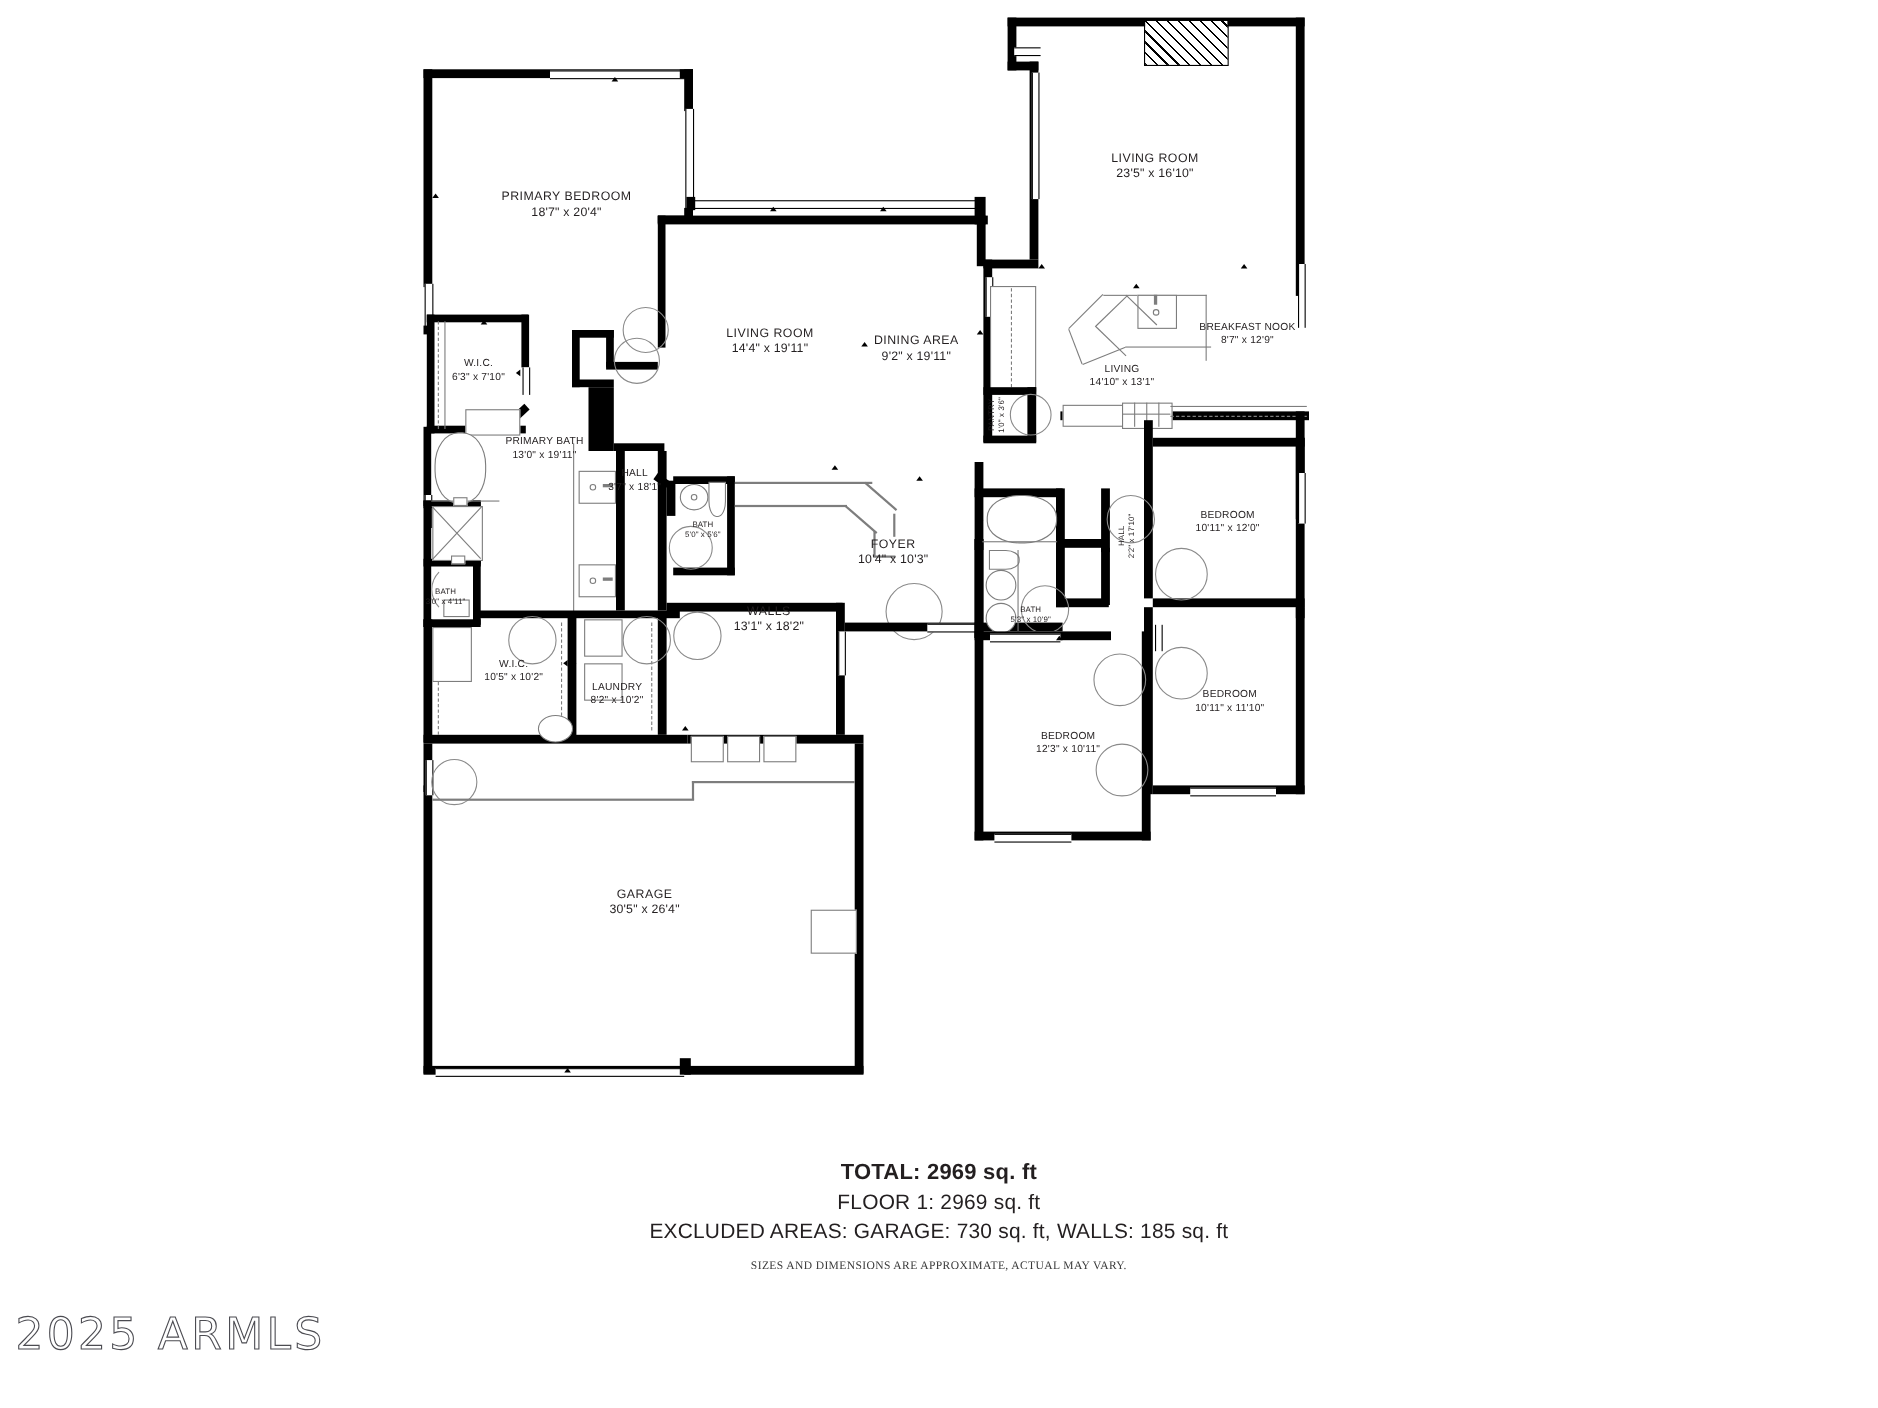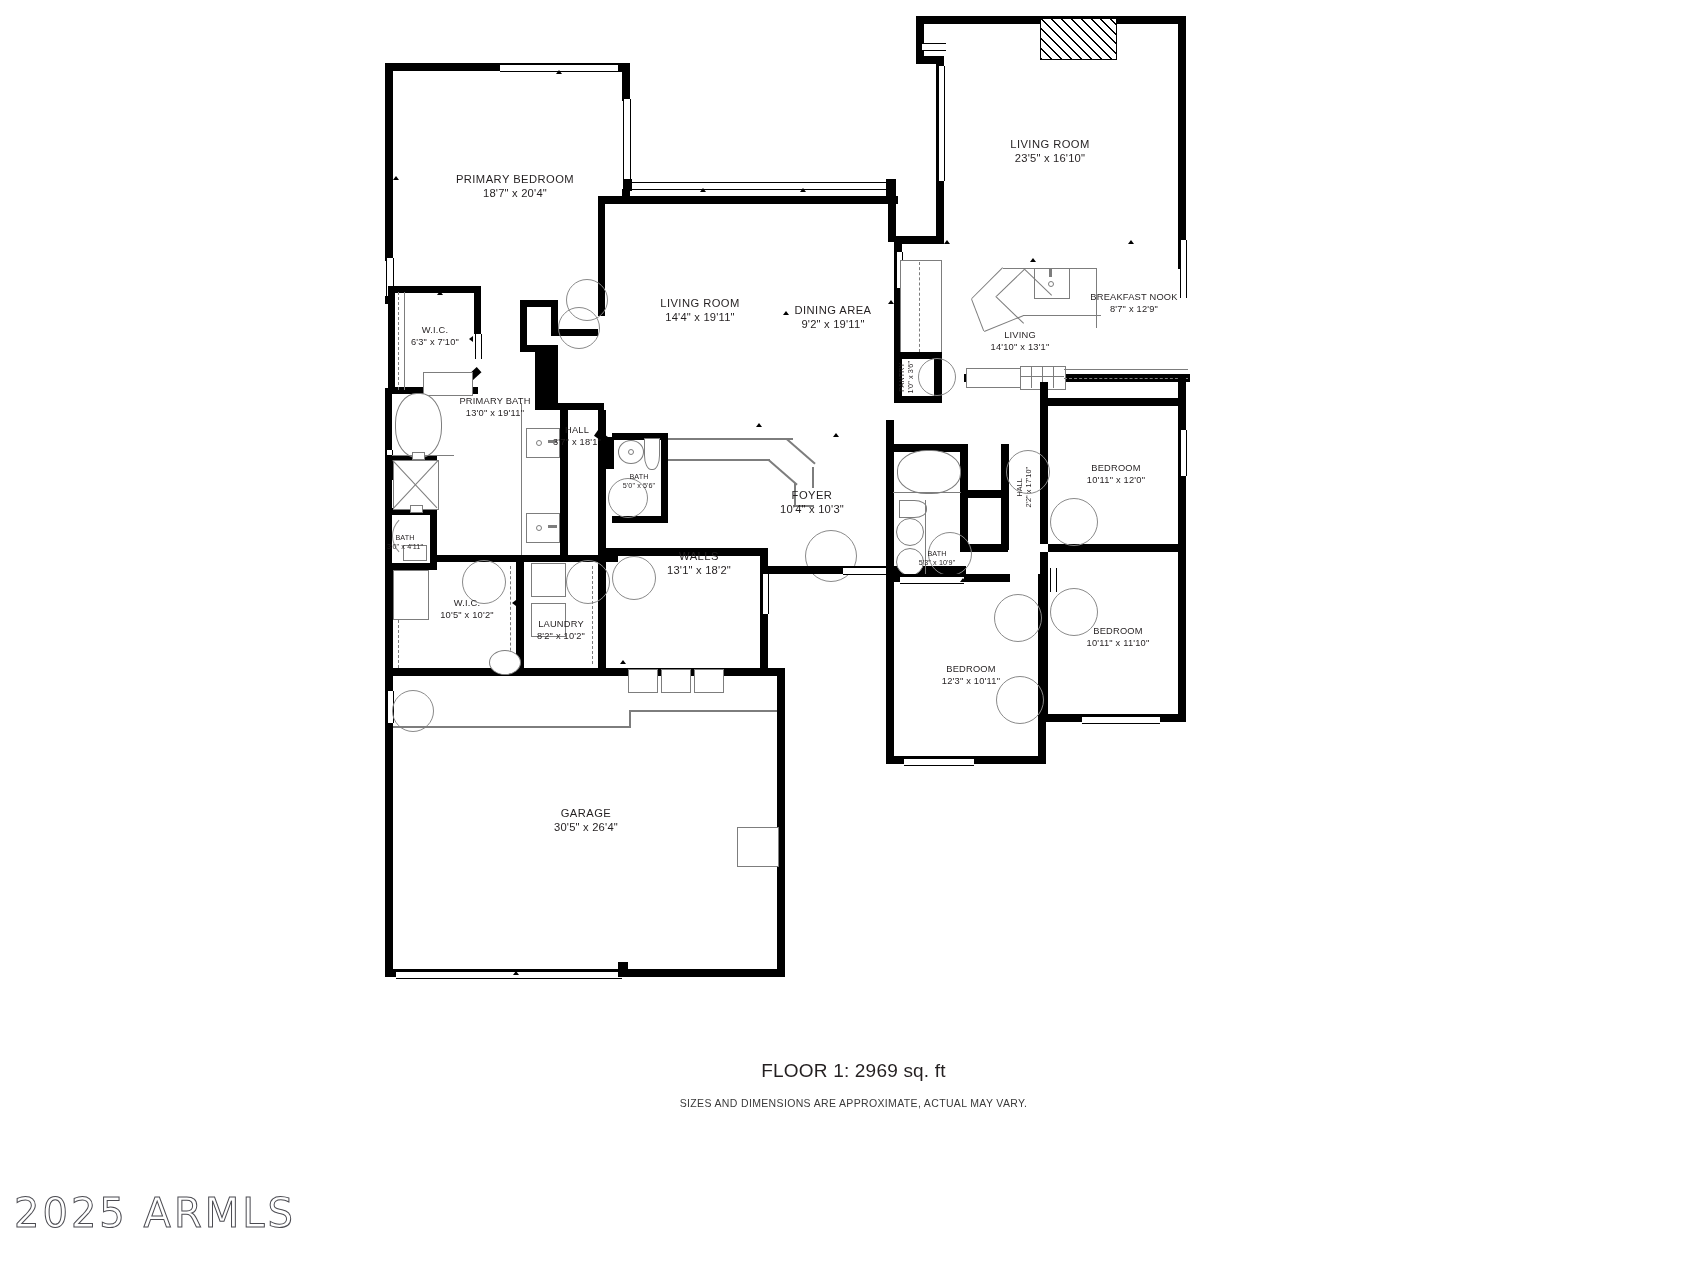--- a/index.html
+++ b/index.html
@@ -47,21 +47,21 @@
   
   .hatch{position:absolute;background:
       repeating-linear-gradient(45deg,#000 0 1.4px,#fff 1.4px 7px);
       border:1.5px solid #000;}
 
   
   #footer{position:absolute;left:0;top:1055px;width:1707px;text-align:center;}
   #footer .total{font-size:20px;font-weight:bold;color:#231f20;letter-spacing:.2px;}
   #footer .floor{font-size:19px;color:#231f20;margin-top:5px;letter-spacing:.2px;}
   #footer .excl{font-size:19px;color:#231f20;margin-top:4px;letter-spacing:.2px;}
-  #footer .disc{font-size:10.5px;color:#3a3a3a;margin-top:15px;letter-spacing:.35px;}
+  #footer .disc{font-size:10.5px;color:#3a3a3a;margin-top:15px;letter-spacing:.35px;font-family:Liberation Serif, serif;}
 
   
   #wm{position:absolute;left:14px;top:1190px;font-size:40px;letter-spacing:3px;
       color:#ffffff;-webkit-text-stroke:1px #33333a;
       font-family:"DejaVu Sans",sans-serif;opacity:.88;user-select:none;}
 </style>
 </head>
 <body>
 
 <div id="plan">
@@ -392,17 +392,19 @@
   <div class="arc" style="left:996px;top:676px;width:46px;height:46px;border-color:#8a8a8a;"></div>
   <div class="tick" style="left:960px;top:578px;"></div>
   <div class="lbl sm" style="left:925px;top:664px;width:92px;">
     <span class="n">BEDROOM</span>
     <span class="d">12'3" x 10'11"</span>
   </div>
 
 </div>
 
 <div id="footer">
+  <div class="total">TOTAL: 2969 sq. ft</div>
   <div class="floor">FLOOR 1: 2969 sq. ft</div>
+  <div class="excl">EXCLUDED AREAS: GARAGE: 730 sq. ft, WALLS: 185 sq. ft</div>
   <div class="disc">SIZES AND DIMENSIONS ARE APPROXIMATE, ACTUAL MAY VARY.</div>
 </div>
 
 <div id="wm">2025 ARMLS</div>
 
 </body></html>

